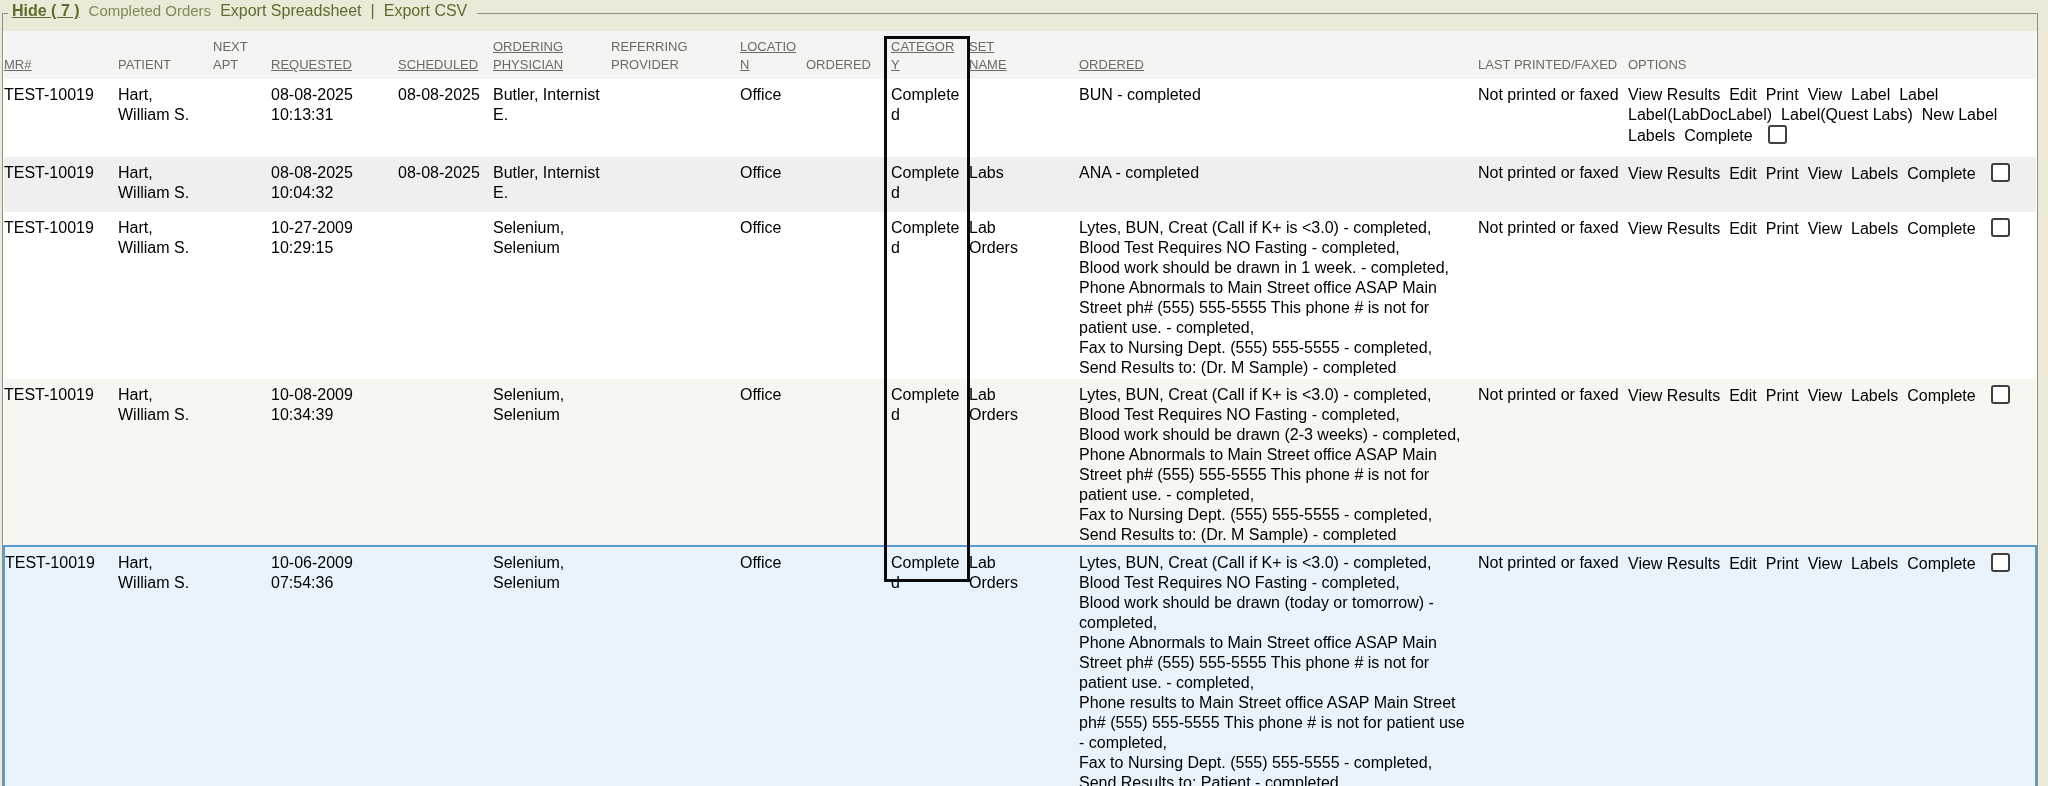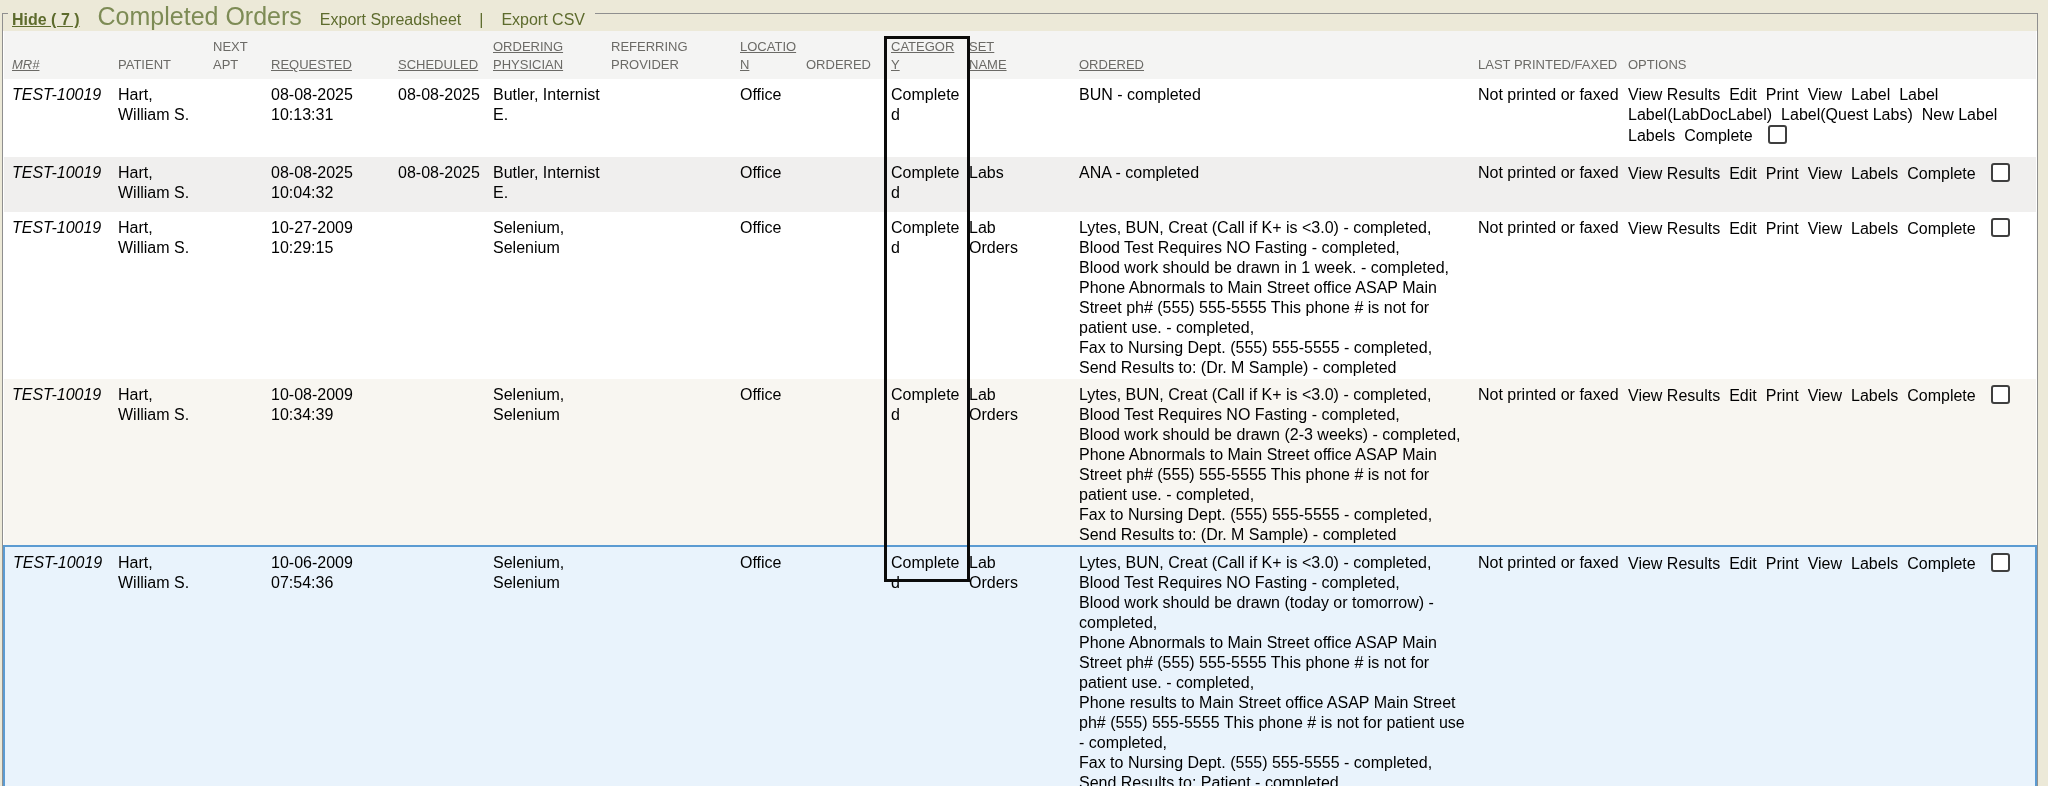--- a/index.html
+++ b/index.html
@@ -6,33 +6,33 @@
   body{
     width:2048px;height:786px;overflow:hidden;position:relative;
     background:#ece9d8;
     font-family:"Liberation Sans","DejaVu Sans",sans-serif;
     color:#000;
   }
   
   .frame{position:absolute;left:2px;top:13px;width:2034px;height:773px;
     border:1px solid #8f8f8f;border-bottom:none;}
   .legend{position:absolute;top:-12px;left:5px;background:#ece9d8;
-    padding:0 10px 0 4px;display:flex;align-items:baseline;gap:18px;white-space:nowrap;}
+    padding:0 10px 0 4px;display:flex;align-items:baseline;gap:9px;white-space:nowrap;}
   .hide-link{font-size:16px;font-weight:bold;color:#5d6b2d;text-decoration:underline;cursor:pointer;}
-  .page-title{font-size:25px;color:#7d8b55;}
+  .page-title{font-size:15px;color:#7d8b55;}
   .export-link{font-size:16px;color:#5d6b2d;cursor:pointer;}
   .legend-sep{font-size:16px;color:#5d6b2d;}
   .frame-content{position:absolute;left:0;top:17px;right:0;bottom:0;background:#ffffff;}
 
   table{table-layout:fixed;border-collapse:collapse;width:2032px;font-size:16px;line-height:20px;}
   td,th{vertical-align:top;padding:6px 6px 0 2px;text-align:left;font-weight:normal;word-wrap:break-word;}
   thead th{vertical-align:bottom;padding-bottom:5px;padding-top:2px;
     background:#f4f4f3;color:#6b6a66;font-size:13px;line-height:18px;height:41px;}
   thead th .sort{ text-decoration:underline;cursor:pointer;}
-  .c1{padding-left:8px;font-style:italic;}
+  .c1{padding-left:0;}
   .col-ordered{padding-left:40px;}
   .pre{white-space:pre-line;margin-top:16px;}
   tr.r1{height:78px;background:#ffffff;}
   tr.r2{height:55px;background:#f0efee;}
   tr.r3{height:167px;background:#ffffff;}
   tr.r4{height:165px;background:#f8f6f1;}
   tr.r5{height:247px;background:#e9f3fc;border:2px solid #5b9bd2;}
   .opt{white-space:nowrap;margin-right:9px;cursor:pointer;}
   .checkbox{display:inline-block;width:15px;height:15px;border:2px solid #3f3f3f;
     border-radius:3px;background:#fff;vertical-align:-3px;margin-left:6px;cursor:pointer;}

